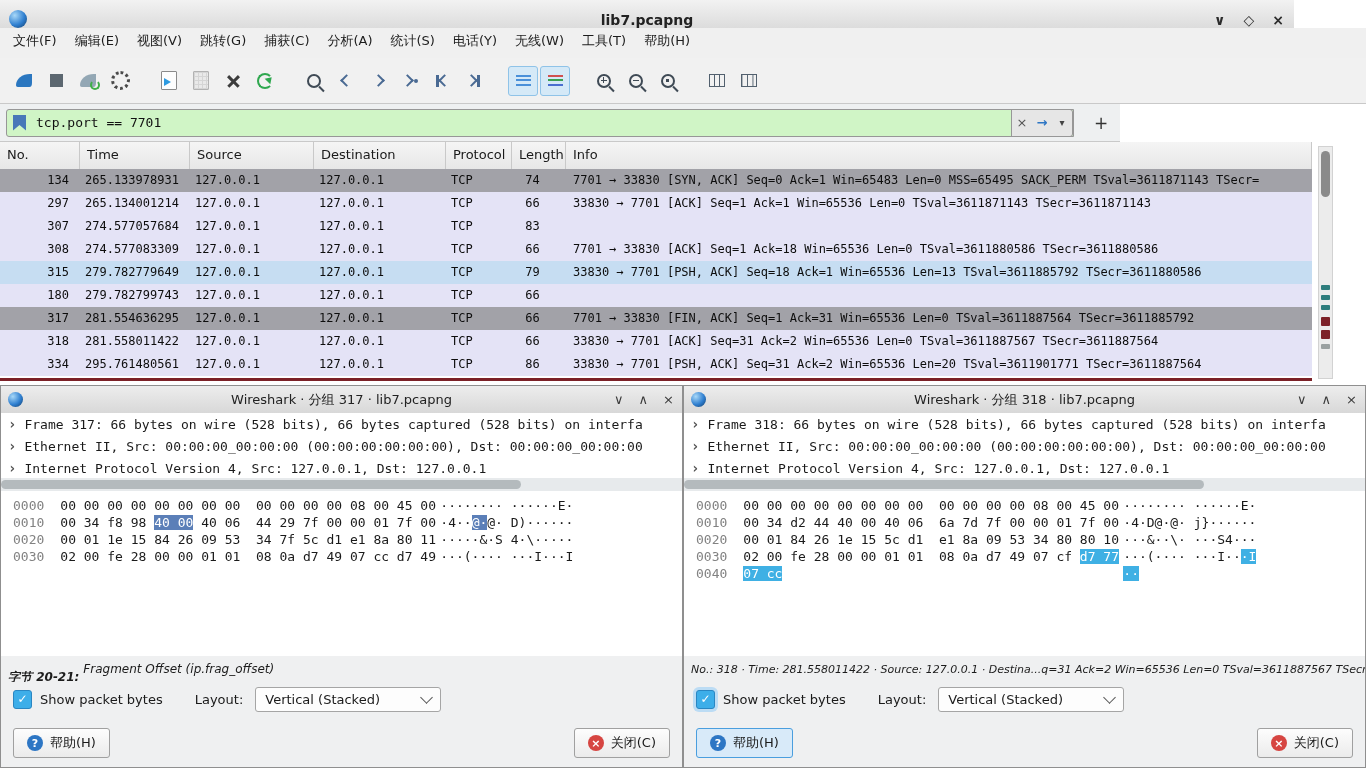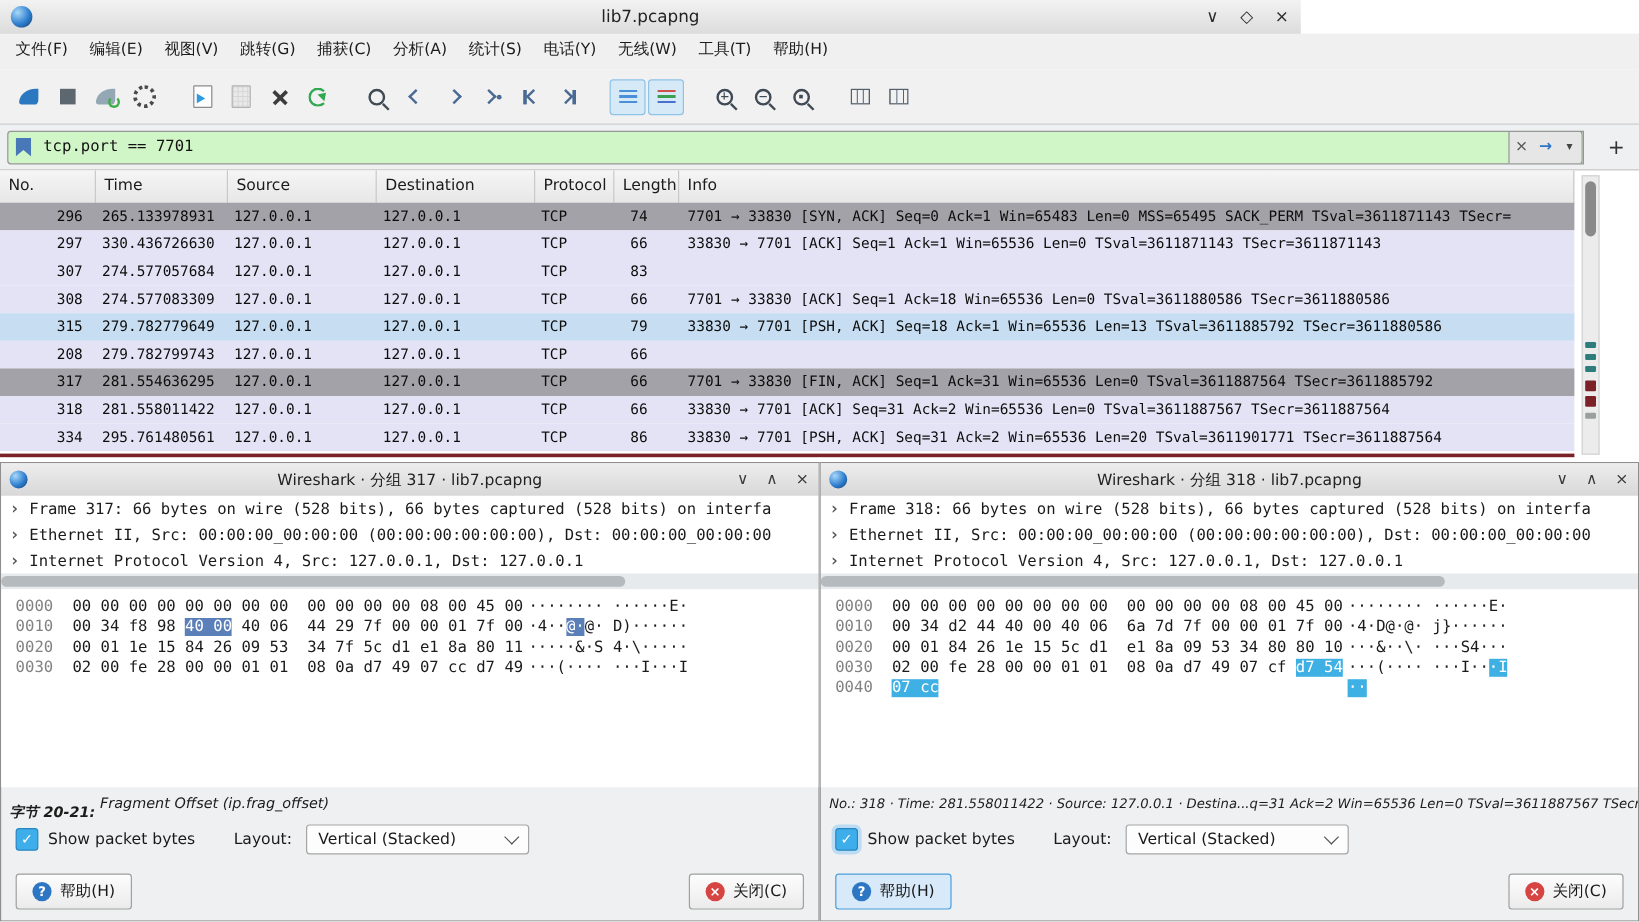--- a/index.html
+++ b/index.html
@@ -1,21 +1,21 @@
 <!DOCTYPE html>
 <html><head>
 <meta charset="utf-8">
 <style>
   html,body{margin:0;padding:0;}
   body{width:1366px;height:768px;position:relative;overflow:hidden;background:#ffffff;
        font-family:"DejaVu Sans",sans-serif;color:#1a1a1a;}
   
-  .titlebar{position:absolute;left:0;top:0;width:1084px;height:28px;
+  .titlebar{position:absolute;left:0;top:0;width:1294px;height:28px;
     background:linear-gradient(#f2f2f2,#dcdcdc);border-bottom:1px solid #bdbdbd;
-    display:flex;align-items:center;}
+    display:flex;align-items:flex-end;font-weight:bold;}
   .ws-logo{width:18px;height:18px;border-radius:50%;margin-left:9px;
     background:radial-gradient(circle at 32% 30%,#a8d8f8 0%,#2f7fd0 55%,#123a66 100%);}
   .win-title{position:absolute;left:0;right:0;text-align:center;font-size:14px;color:#222;}
   .win-controls{position:absolute;right:10px;display:flex;align-items:center;}
   .wc{font-size:14px;color:#2c2c2c;margin-left:18px;cursor:default;}
   
   .menubar{position:absolute;left:0;top:28px;width:1366px;height:30px;background:#f0f0f0;
     display:flex;padding-left:4px;box-sizing:border-box;}
   .menu-item{font-size:13px;padding:4px 9px;color:#1c1c1c;}
   
@@ -53,21 +53,21 @@
   .c-r{transform:rotate(45deg);}
   .c-l{transform:rotate(-135deg);}
   .bar{width:2.2px;height:12px;background:#4a6a93;display:inline-block;margin:0 1px;}
   .dot{width:4px;height:4px;border-radius:50%;background:#4a6a93;display:inline-block;margin-left:2px;}
   .i-lines{width:15px;height:12px;background:repeating-linear-gradient(180deg,#4a90d9 0 2px,transparent 2px 4.5px);}
   .i-lines.multi{background:linear-gradient(180deg,#d05050 0 2px,#fff0 2px 4.5px,#3aa050 4.5px 6.5px,#fff0 6.5px 9px,#4a6fd0 9px 11px,#fff0 11px 12px);}
   .i-grid{width:16px;height:13px;border:1px solid #52606e;box-sizing:border-box;
       background-image:linear-gradient(90deg,#52606e 1px,transparent 1px);background-size:5px 100%;background-position:4px 0;}
   .i-grid.cols{background-size:5.5px 100%;background-position:5px 0;}
   
-  .filterbar{position:absolute;left:0;top:104px;width:1366px;height:38px;background:#eef0f1;
+  .filterbar{position:absolute;left:0;top:104px;width:1120px;height:38px;background:#eef0f1;
       border-bottom:1px solid #c9c9c9;display:flex;align-items:center;padding:0 6px;box-sizing:border-box;}
   .filter-input{flex:1;height:26px;background:#d0f5c6;border:1px solid #979797;border-radius:3px 0 0 3px;
       display:flex;align-items:center;overflow:hidden;}
   .bookmark{width:13px;height:16px;margin:0 8px 0 6px;background:#4878b8;
       clip-path:polygon(0 0,100% 0,100% 100%,50% 66%,0 100%);}
   .filter-text{flex:1;border:none;background:transparent;outline:none;
       font-family:"DejaVu Sans Mono",monospace;font-size:13px;color:#111;}
   .filter-actions{display:flex;height:26px;align-items:center;background:#e6e6e6;
       border:1px solid #979797;border-radius:0 3px 3px 0;}
   .fa-btn{width:20px;text-align:center;font-size:13px;color:#555;}
@@ -266,31 +266,31 @@
   <span class="hcell">Time</span>
   <span class="hcell">Source</span>
   <span class="hcell">Destination</span>
   <span class="hcell">Protocol</span>
   <span class="hcell">Length</span>
   <span class="hcell">Info</span>
 </div>
 
 <div class="rows">
   <div class="prow gray">
-    <span class="c-no">296</span>
+    <span class="c-no">134</span>
       <span class="c-time">265.133978931</span>
       <span class="c-src">127.0.0.1</span>
       <span class="c-dst">127.0.0.1</span>
       <span class="c-proto">TCP</span>
       <span class="c-len">74</span>
       <span class="c-info">7701 → 33830 [SYN, ACK] Seq=0 Ack=1 Win=65483 Len=0 MSS=65495 SACK_PERM TSval=3611871143 TSecr=</span>
   </div>
   <div class="prow lav">
     <span class="c-no">297</span>
-      <span class="c-time">330.436726630</span>
+      <span class="c-time">265.134001214</span>
       <span class="c-src">127.0.0.1</span>
       <span class="c-dst">127.0.0.1</span>
       <span class="c-proto">TCP</span>
       <span class="c-len">66</span>
       <span class="c-info">33830 → 7701 [ACK] Seq=1 Ack=1 Win=65536 Len=0 TSval=3611871143 TSecr=3611871143</span>
   </div>
   <div class="prow lav">
     <span class="c-no">307</span>
       <span class="c-time">274.577057684</span>
       <span class="c-src">127.0.0.1</span>
@@ -310,21 +310,21 @@
   <div class="prow sel">
     <span class="c-no">315</span>
       <span class="c-time">279.782779649</span>
       <span class="c-src">127.0.0.1</span>
       <span class="c-dst">127.0.0.1</span>
       <span class="c-proto">TCP</span>
       <span class="c-len">79</span>
       <span class="c-info">33830 → 7701 [PSH, ACK] Seq=18 Ack=1 Win=65536 Len=13 TSval=3611885792 TSecr=3611880586</span>
   </div>
   <div class="prow lav">
-    <span class="c-no">208</span>
+    <span class="c-no">180</span>
       <span class="c-time">279.782799743</span>
       <span class="c-src">127.0.0.1</span>
       <span class="c-dst">127.0.0.1</span>
       <span class="c-proto">TCP</span>
       <span class="c-len">66</span>
   </div>
   <div class="prow gray">
     <span class="c-no">317</span>
       <span class="c-time">281.554636295</span>
       <span class="c-src">127.0.0.1</span>
@@ -431,21 +431,21 @@
     <div class="tree-line"><span class="exp">›</span><span>Ethernet II, Src: 00:00:00_00:00:00 (00:00:00:00:00:00), Dst: 00:00:00_00:00:00</span></div>
     <div class="tree-line"><span class="exp">›</span><span>Internet Protocol Version 4, Src: 127.0.0.1, Dst: 127.0.0.1</span></div>
   </div>
   <div class="dlg-hscroll">
       <div class="hhandle"></div>
     </div>
   <div class="dlg-hex">
     <div class="hexline"><span class="off">0000</span><span class="hx"><span>00 00 00 00 00 00 00 00  00 00 00 00 08 00 45 00</span><span class="hlR"></span><span></span></span><span class="asc"><span>········ ······E·</span><span class="hlR"></span><span></span></span></div>
     <div class="hexline"><span class="off">0010</span><span class="hx"><span>00 34 d2 44 40 00 40 06  6a 7d 7f 00 00 01 7f 00</span><span class="hlR"></span><span></span></span><span class="asc"><span>·4·D@·@· j}······</span><span class="hlR"></span><span></span></span></div>
     <div class="hexline"><span class="off">0020</span><span class="hx"><span>00 01 84 26 1e 15 5c d1  e1 8a 09 53 34 80 80 10</span><span class="hlR"></span><span></span></span><span class="asc"><span>···&amp;··\· ···S4···</span><span class="hlR"></span><span></span></span></div>
-    <div class="hexline"><span class="off">0030</span><span class="hx"><span>02 00 fe 28 00 00 01 01  08 0a d7 49 07 cf </span><span class="hlR">d7 54</span><span></span></span><span class="asc"><span>···(···· ···I··</span><span class="hlR">·I</span><span></span></span></div>
+    <div class="hexline"><span class="off">0030</span><span class="hx"><span>02 00 fe 28 00 00 01 01  08 0a d7 49 07 cf </span><span class="hlR">d7 77</span><span></span></span><span class="asc"><span>···(···· ···I··</span><span class="hlR">·I</span><span></span></span></div>
     <div class="hexline"><span class="off">0040</span><span class="hx"><span></span><span class="hlR">07 cc</span><span></span></span><span class="asc"><span></span><span class="hlR">··</span><span></span></span></div>
   </div>
   <div class="dlg-status">
     <span>No.: 318 · Time: 281.558011422 · Source: 127.0.0.1 · Destina...q=31 Ack=2 Win=65536 Len=0 TSval=3611887567 TSecr=3611887564</span>
   </div>
   <div class="dlg-controls">
     <span class="cb">
         <span>✓</span>
       </span>
     <span>Show packet bytes</span>

